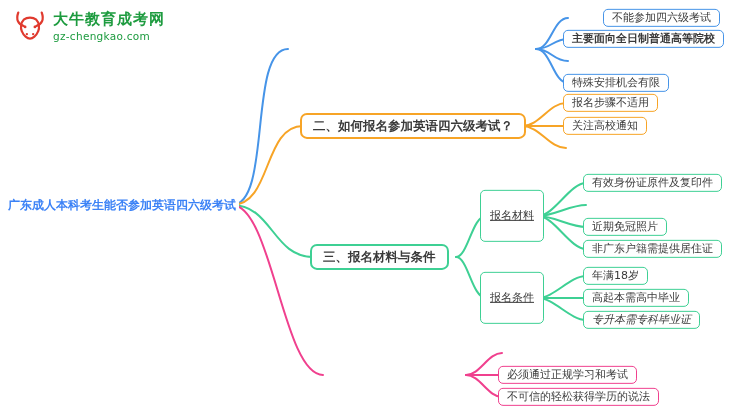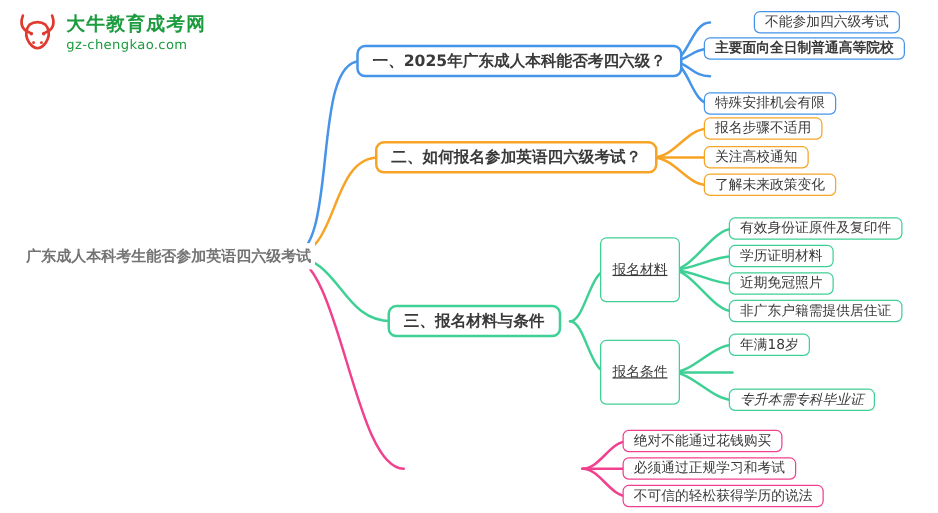--- a/index.html
+++ b/index.html
@@ -103,39 +103,36 @@
         <circle cx="16.5" cy="29" r="1.3"></circle>
         <circle cx="23.5" cy="29" r="1.3"></circle>
       </g>
     </svg>
     <div class="logo-text" style="color: rgb(29, 155, 63);">
       <div class="name">大牛教育成考网</div>
       <div class="url">gz-chengkao.com</div>
     </div>
   </div>
 
-  <div class="node root" style="left: 21px; top: 205px; color: #737373;">广东成人本科考生能否参加英语四六级考试</div>
+  <div class="node root" style="left: 8px; top: 205px; color: #3b82f6;">广东成人本科考生能否参加英语四六级考试</div>
 
-  <div class="node branch" style="left: 285px; top: 49px; border-color: rgb(70, 148, 232);">一、2025年广东成人本科能否考四六级？</div>
   <div class="node leaf" style="left: 563px; top: 18px; border-color: rgb(70, 148, 232); margin-left: 40px;">不能参加四六级考试</div>
   <div class="node leaf" style="left: 563px; top: 39px; border-color: rgb(70, 148, 232); font-weight: bold;">主要面向全日制普通高等院校</div>
   <div class="node leaf" style="left: 563px; top: 83px; border-color: rgb(70, 148, 232);">特殊安排机会有限</div>
 
   <div class="node branch" style="left: 300px; top: 126px; border-color: rgb(247, 164, 38);">二、如何报名参加英语四六级考试？</div>
   <div class="node leaf" style="left: 563px; top: 103px; border-color: rgb(247, 164, 38);">报名步骤不适用</div>
   <div class="node leaf" style="left: 563px; top: 126px; border-color: rgb(247, 164, 38);">关注高校通知</div>
-  <div class="node leaf" style="left: 563px; top: 148px; border-color: rgb(247, 164, 38);">了解未来政策变化</div>
 
   <div class="node branch" style="left: 310px; top: 257px; border-color: rgb(62, 208, 148);">三、报名材料与条件</div>
   <div class="node mid" style="left: 480px; top: 216px; border-color: rgb(62, 208, 148);">报名材料</div>
   <div class="node leaf" style="left: 583px; top: 183px; border-color: rgb(62, 208, 148);">有效身份证原件及复印件</div>
-  <div class="node leaf" style="left: 583px; top: 205px; border-color: rgb(62, 208, 148);">学历证明材料</div>
   <div class="node leaf" style="left: 583px; top: 227px; border-color: rgb(62, 208, 148);">近期免冠照片</div>
   <div class="node leaf" style="left: 583px; top: 249px; border-color: rgb(62, 208, 148);">非广东户籍需提供居住证</div>
   <div class="node mid" style="left: 480px; top: 298px; border-color: rgb(62, 208, 148);">报名条件</div>
   <div class="node leaf" style="left: 583px; top: 276px; border-color: rgb(62, 208, 148);">年满18岁</div>
+  <div class="node leaf" style="left: 583px; top: 298px; border-color: rgb(62, 208, 148);">高起本需高中毕业</div>
   <div class="node leaf" style="left: 583px; top: 320px; border-color: rgb(62, 208, 148); font-style: italic;">专升本需专科毕业证</div>
 
-  <div class="node leaf" style="left: 498px; top: 353px; border-color: rgb(240, 64, 142);">绝对不能通过花钱购买</div>
   <div class="node leaf" style="left: 498px; top: 375px; border-color: rgb(240, 64, 142);">必须通过正规学习和考试</div>
   <div class="node leaf" style="left: 498px; top: 397px; border-color: rgb(240, 64, 142);">不可信的轻松获得学历的说法</div>
 
 </div>
 
 </body></html>

